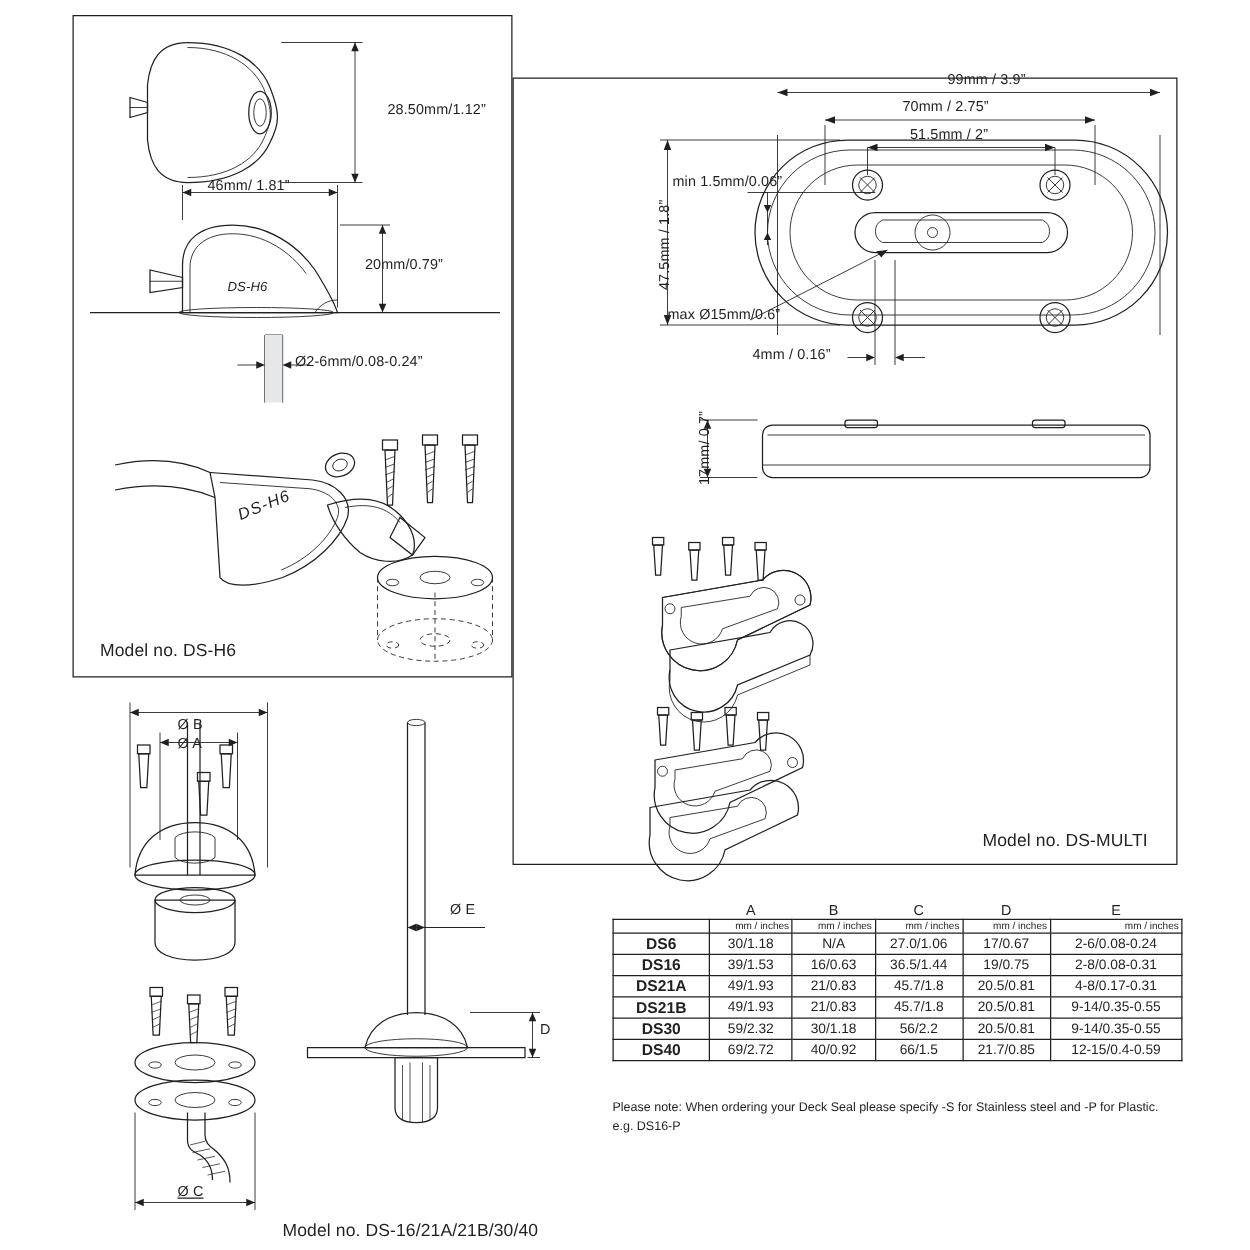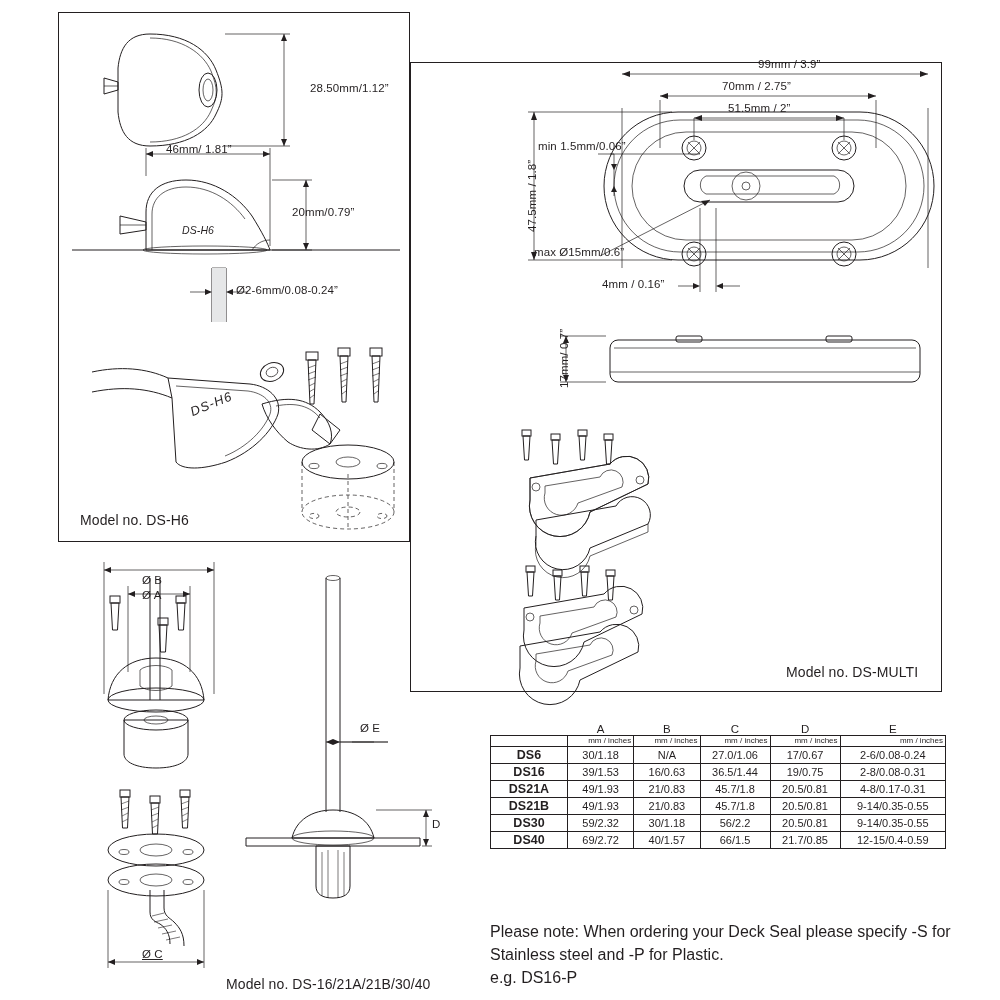--- a/index.html
+++ b/index.html
@@ -80,23 +80,23 @@
     font-size: 8px;
     border-bottom: 1px solid #231f20;
     padding: 0 2px 1px 2px;
     color: #231f20;
     text-align: right;
   }
   #spec-table tr.units td.rowname { border-left: 1px solid #231f20; }
   .tbl-note {
     position: absolute;
     left: 490px;
-    top: 920px;
+    top: 880px;
     width: 470px;
-    font-size: 16px;
+    font-size: 10px;
     line-height: 1.45;
     color: #231f20;
   }
   .st { fill: none; stroke: #231f20; stroke-width: 1; }
   .st-thin { fill: none; stroke: #231f20; stroke-width: 0.7; }
   .dim { fill: none; stroke: #231f20; stroke-width: 0.7; }
   .dash { fill: none; stroke: #231f20; stroke-width: 0.7; stroke-dasharray: 4 3; }
 </style>
 </head>
 <body>
@@ -578,21 +578,21 @@
       <td class="rowname">DS30</td>
       <td>59/2.32</td>
       <td>30/1.18</td>
       <td>56/2.2</td>
       <td>20.5/0.81</td>
       <td>9-14/0.35-0.55</td>
     </tr>
     <tr>
       <td class="rowname">DS40</td>
       <td>69/2.72</td>
-      <td>40/1.57</td>
+      <td>40/0.92</td>
       <td>66/1.5</td>
       <td>21.7/0.85</td>
       <td>12-15/0.4-0.59</td>
     </tr>
   </tbody>
 </table>
 
 <div class="tbl-note">
   <div>Please note: When ordering your Deck Seal please specify -S for Stainless steel and -P for Plastic.</div>
   <div>e.g. DS16-P</div>

